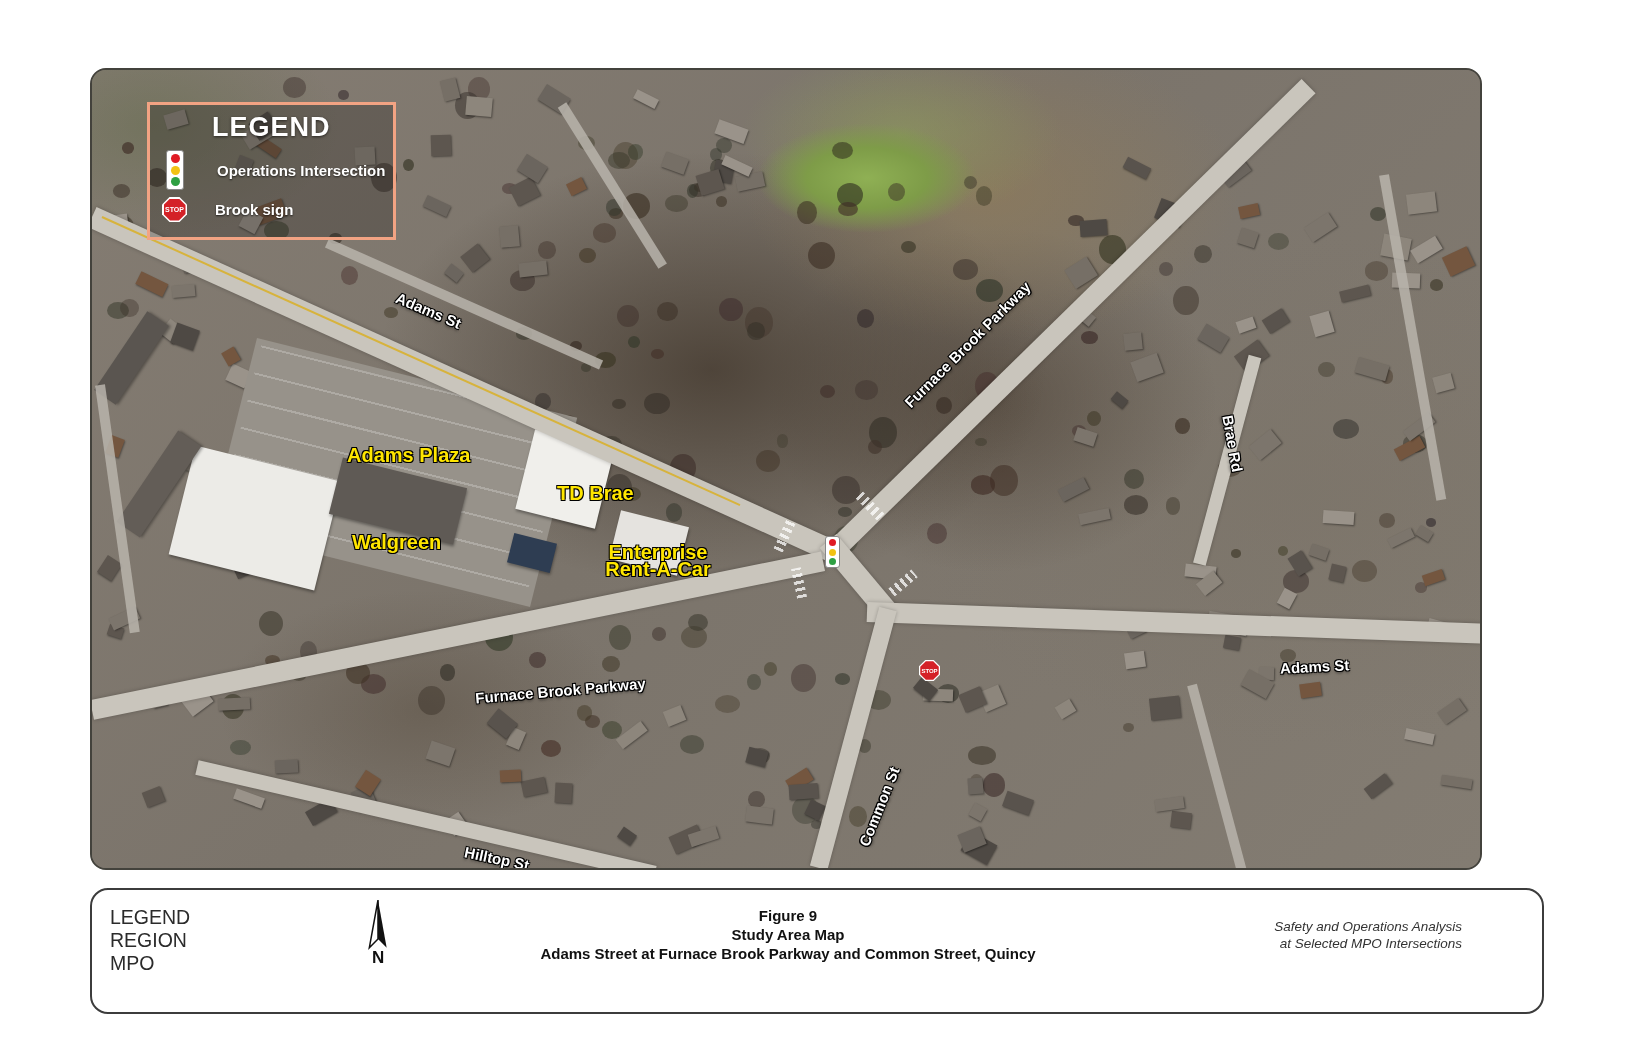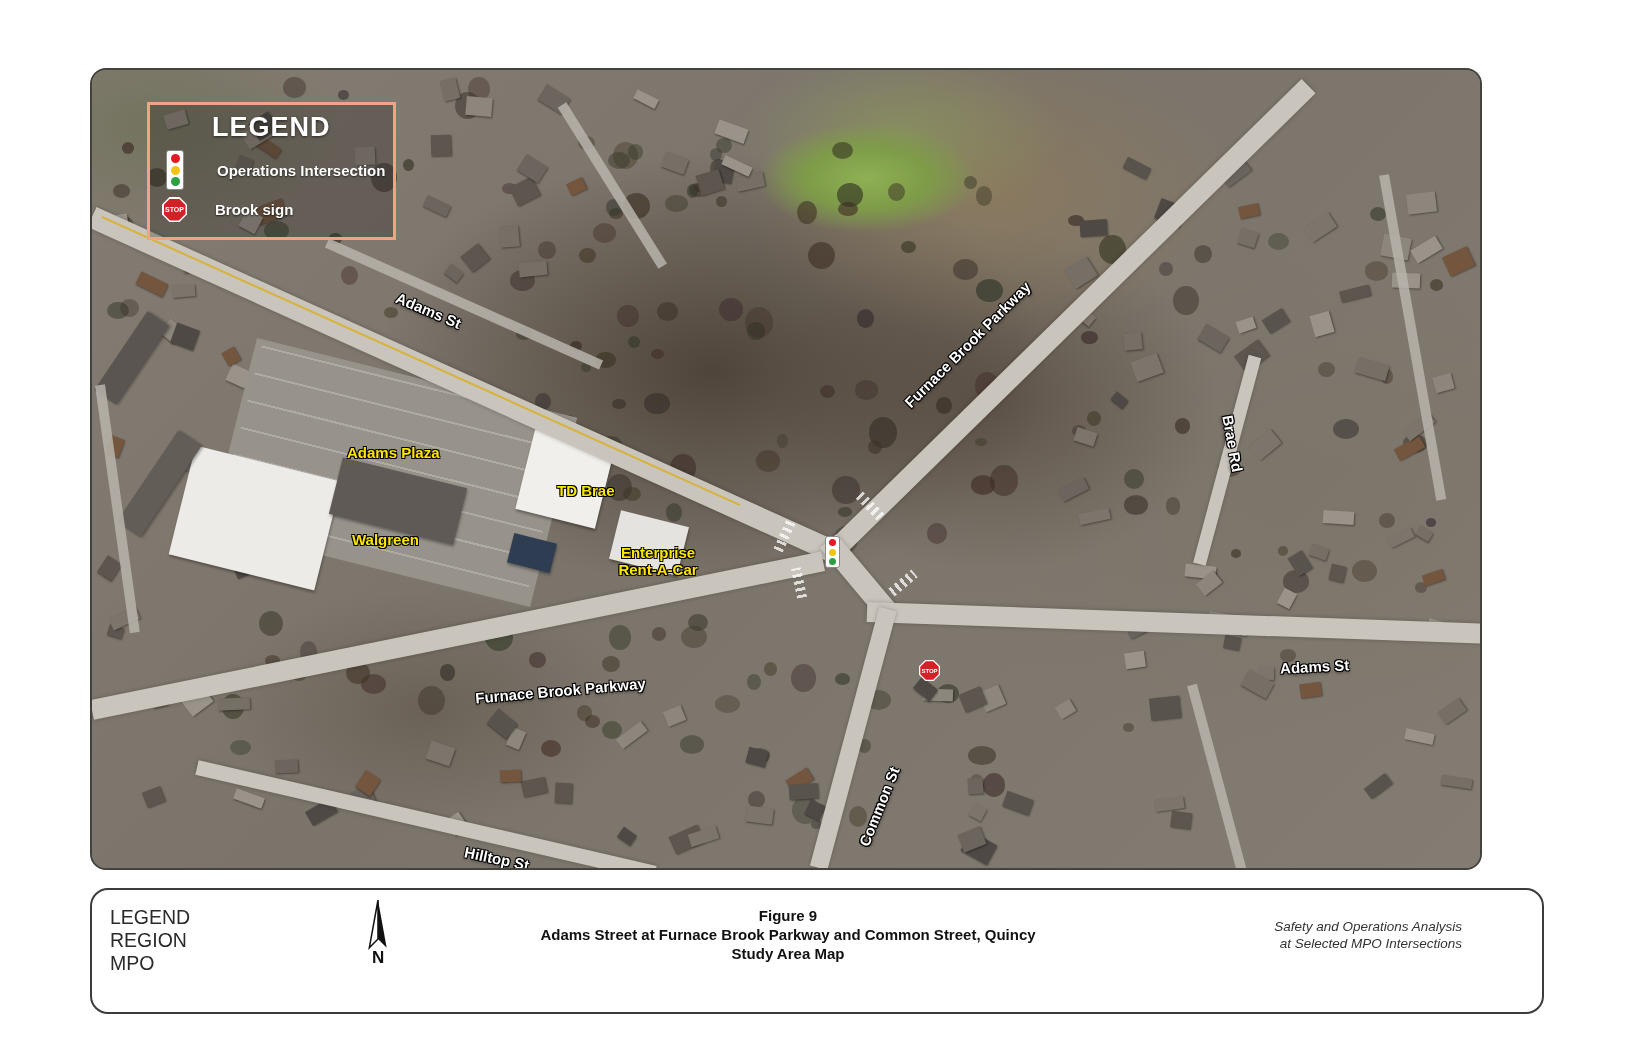--- a/index.html
+++ b/index.html
@@ -32,21 +32,21 @@
   .lot{position:absolute;background:#97928a;transform-origin:0 0;}
   .lot .rows{position:absolute;inset:6px;
       background:repeating-linear-gradient(to bottom, rgba(255,255,255,.22) 0 2px, transparent 2px 28px);}
   .crosswalk{position:absolute;opacity:.75;transform-origin:50% 50%;
       background:repeating-linear-gradient(0deg,#fff 0 3px, transparent 3px 7px);}
 
   
   .slabel{position:absolute;color:#fff;font-weight:bold;font-size:15px;white-space:nowrap;
      transform-origin:50% 50%;z-index:30;
      text-shadow:-1px -1px 0 #000,1px -1px 0 #000,-1px 1px 0 #000,1px 1px 0 #000,0 2px 3px rgba(0,0,0,.55);}
-  .plabel{position:absolute;color:#ffe600;font-weight:bold;font-size:15px;text-align:center;z-index:30;
+  .plabel{position:absolute;color:#ffe600;font-weight:bold;font-size:20px;text-align:center;z-index:30;
      white-space:nowrap;
      text-shadow:-1px -1px 0 #000,1px -1px 0 #000,-1px 1px 0 #000,1px 1px 0 #000;}
 
   
   .signal{background:#fff;border:1px solid #888;border-radius:3px;display:flex;
      flex-direction:column;align-items:center;justify-content:space-evenly;z-index:25;}
   .signal .dot{border-radius:50%;}
   .dot.r{background:#e01b24}.dot.y{background:#f2c214}.dot.g{background:#2ea043}
   .oct{clip-path:polygon(30% 0,70% 0,100% 30%,100% 70%,70% 100%,30% 100%,0 70%,0 30%);
      background:#fff;display:flex;align-items:center;justify-content:center;z-index:25;}
@@ -461,21 +461,21 @@
     </div>
     <div class="north">
       <svg width="28" height="52" viewBox="0 0 24 48">
         <path d="M12 0 L12 36 L4 44 Z" fill="#ffffff" stroke="#111" stroke-width="1.4"></path>
         <path d="M12 0 L20 44 L12 36 Z" fill="#111"></path>
       </svg>
       <span class="nlabel">N</span>
     </div>
     <div class="ftitle">
       <div>Figure 9</div>
+      <div>Study Area Map</div>
       <div>Adams Street at Furnace Brook Parkway and Common Street, Quincy</div>
-      <div>Study Area Map</div>
     </div>
     <div class="fnote">
       <div>Safety and Operations Analysis</div>
       <div>at Selected MPO Intersections</div>
     </div>
   </div>
 </div>
 
 </body></html>

